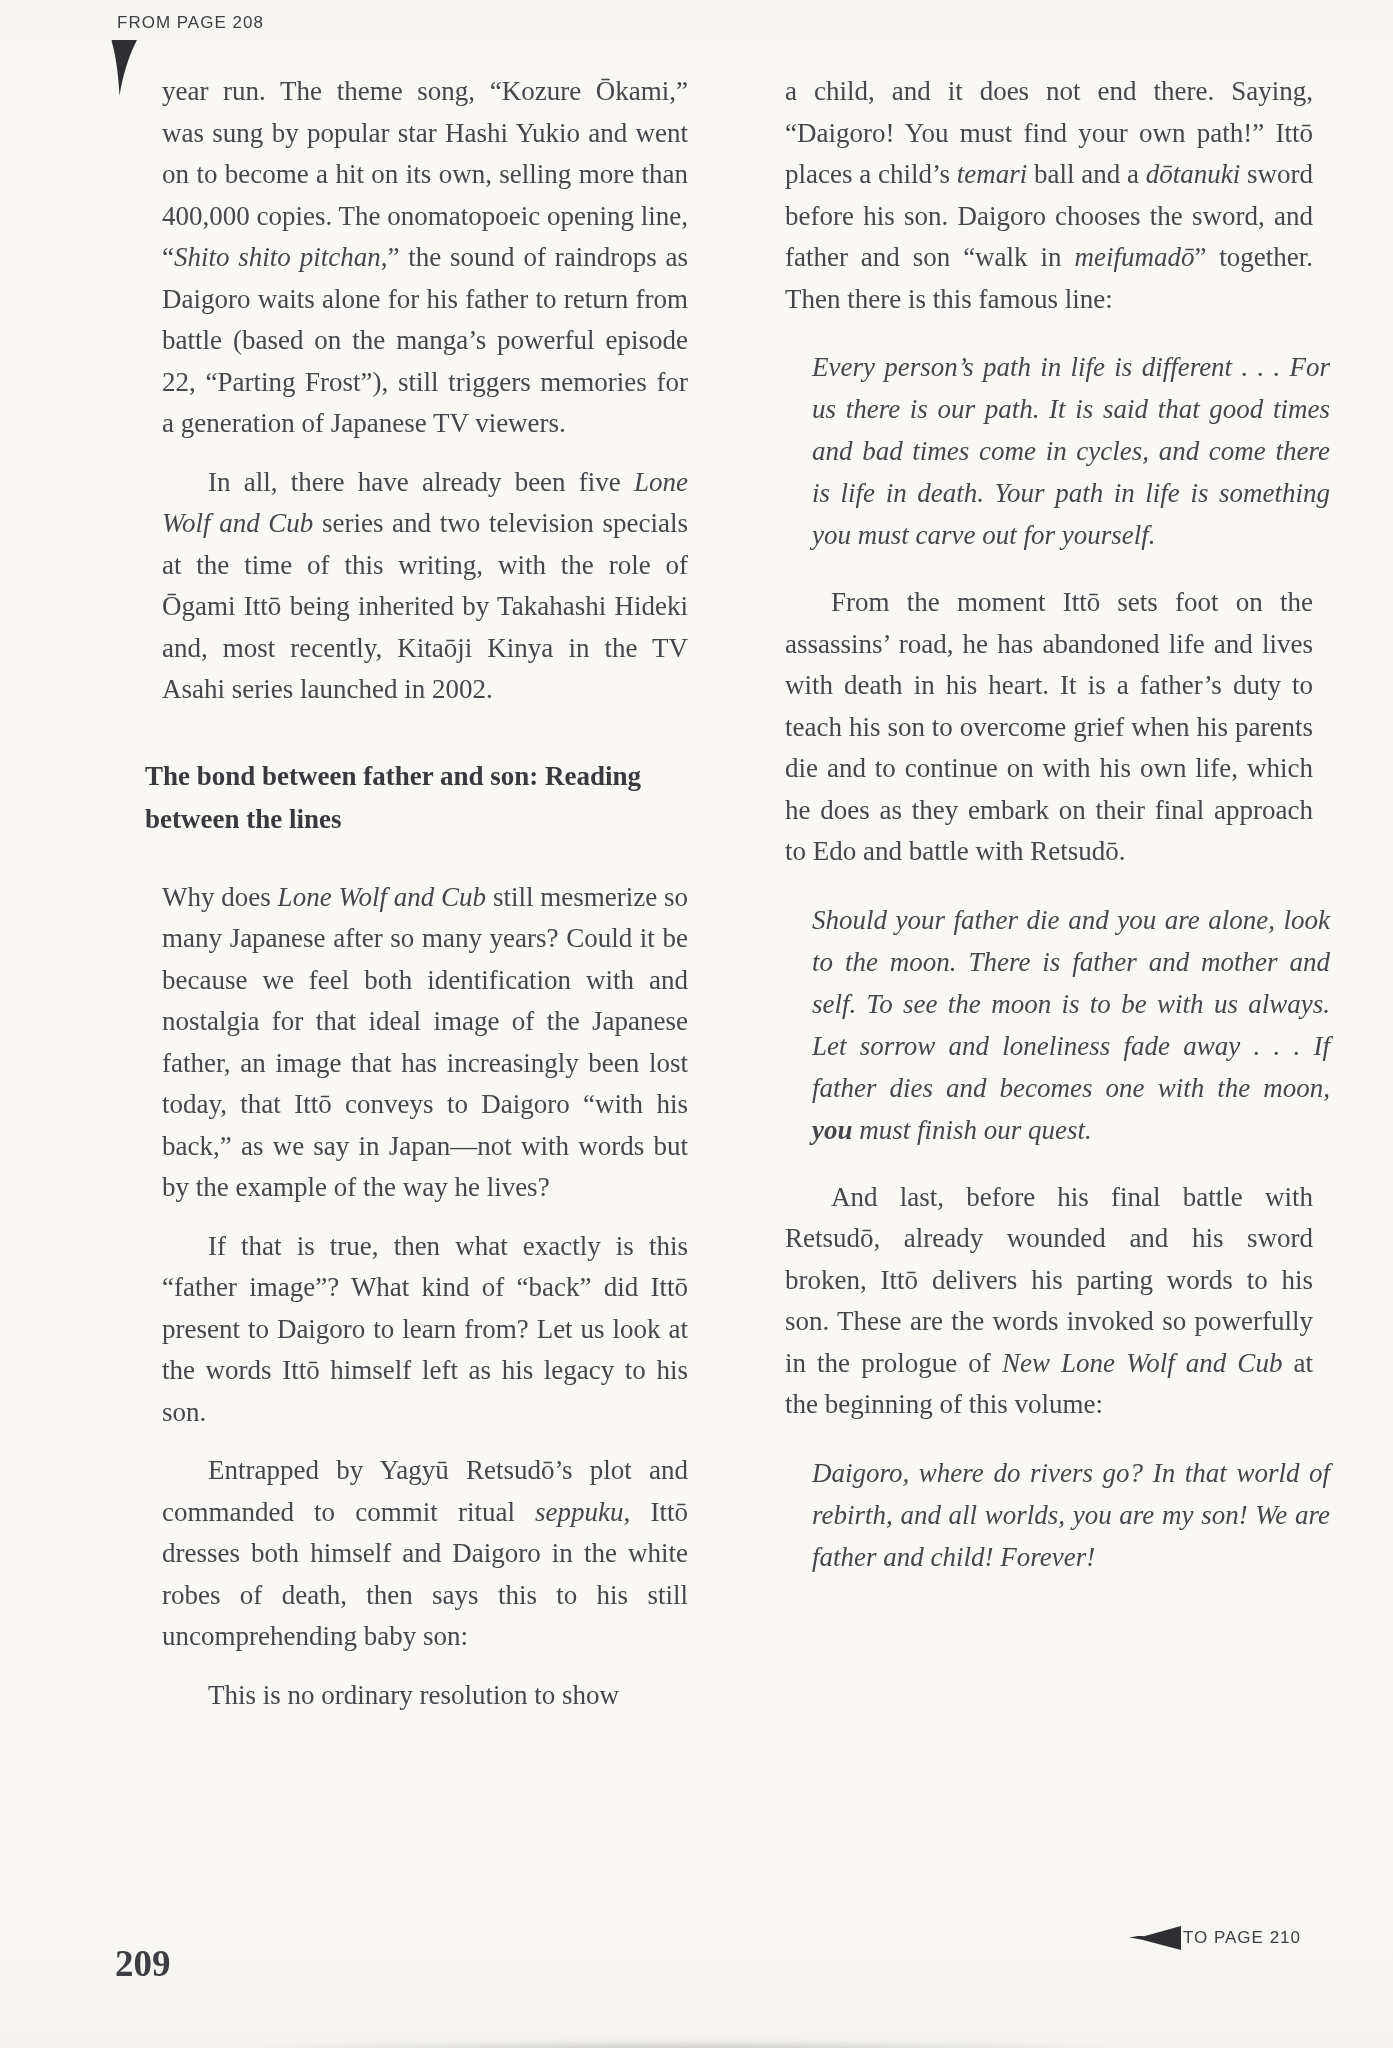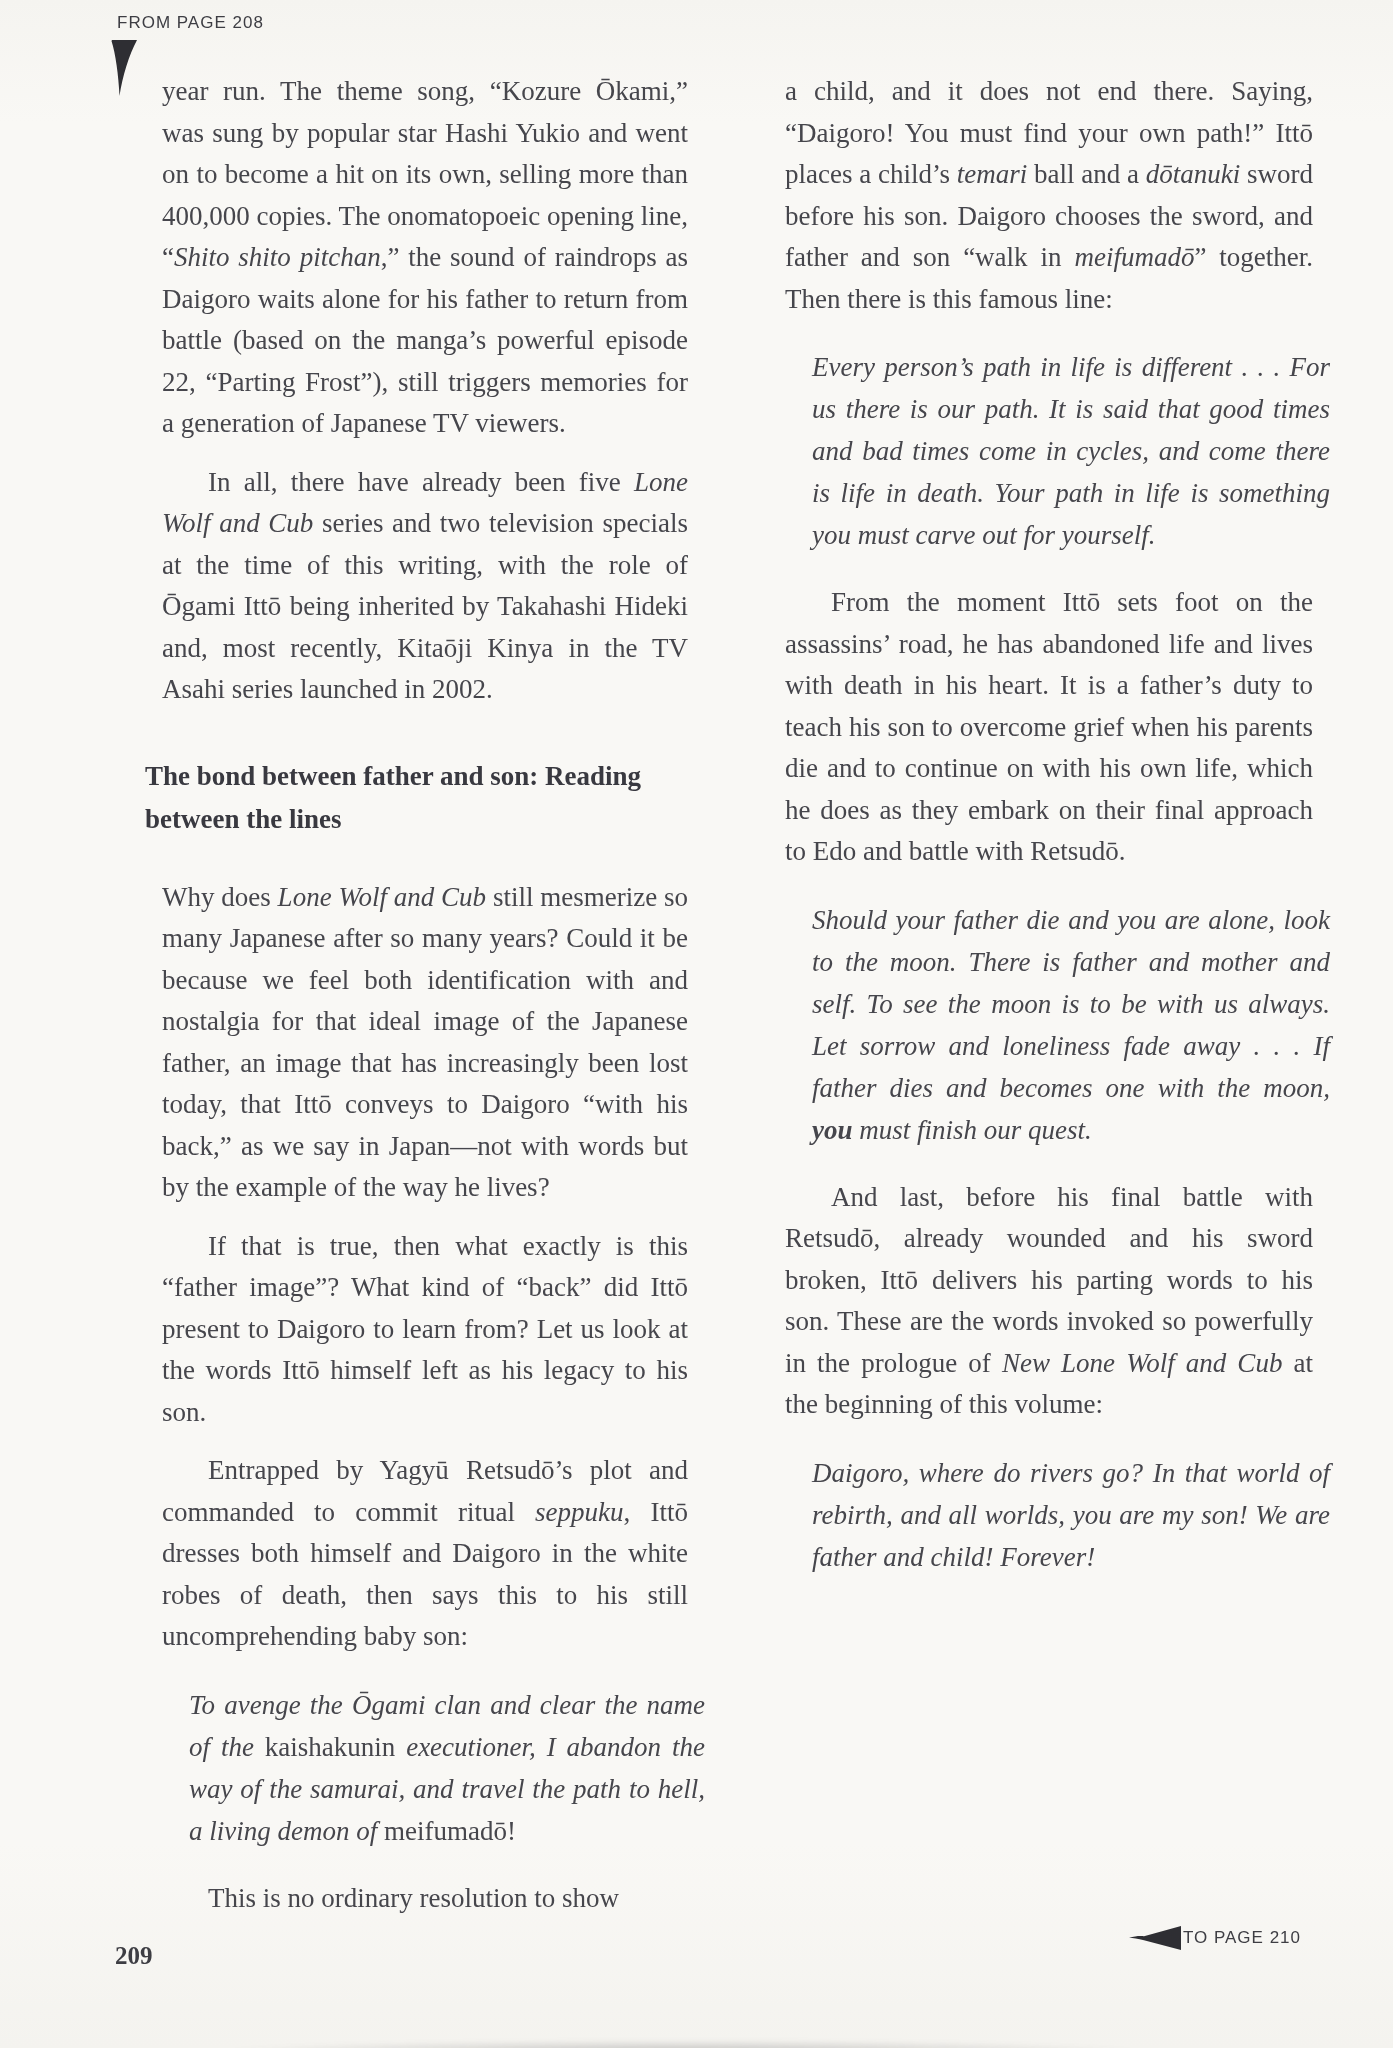--- a/index.html
+++ b/index.html
@@ -43,21 +43,21 @@
   .quote{
     font-style:italic;
     margin:26px 0 26px 44px;
     line-height:42px;
   }
   .seg-i{font-style:italic;}
   .seg-r{font-style:normal;}
   .seg-bi{font-style:italic;font-weight:bold;}
   .page-number{
     position:absolute;left:115px;top:1942px;
-    font-size:25px;color:#3d3d43;font-weight:600;
+    font-size:37px;color:#3d3d43;font-weight:600;
   }
   .to-page{
     position:absolute;top:1925px;right:92px;
     display:flex;align-items:center;gap:2px;
   }
   .to-page svg{display:block;}
 </style>
 </head>
 <body>
 
@@ -71,21 +71,20 @@
     </svg>
   </span>
 
   <div class="col col-left">
       <div class="para"><span>year run. The theme song, “Kozure Ōkami,” was sung by popular star Hashi Yukio and went on to become a hit on its own, selling more than 400,000 copies. The onomatopoeic opening line, “</span><span class="seg-i">Shito shito pitchan</span><span>,” the sound of raindrops as Daigoro waits alone for his father to return from battle (based on the manga’s powerful episode 22, “Parting Frost”), still triggers memories for a generation of Japanese TV viewers.</span></div>
       <div class="para indent"><span>In all, there have already been five </span><span class="seg-i">Lone Wolf and Cub</span><span> series and two television specials at the time of this writing, with the role of Ōgami Ittō being inherited by Takahashi Hideki and, most recently, Kitaōji Kinya in the TV Asahi series launched in 2002.</span></div>
       <div class="heading"><span>The bond between father and son: Reading between the lines</span></div>
       <div class="para"><span>Why does </span><span class="seg-i">Lone Wolf and Cub</span><span> still mesmerize so many Japanese after so many years? Could it be because we feel both identification with and nostalgia for that ideal image of the Japanese father, an image that has increasingly been lost today, that Ittō conveys to Daigoro “with his back,” as we say in Japan—not with words but by the example of the way he lives?</span></div>
       <div class="para indent"><span>If that is true, then what exactly is this “father image”? What kind of “back” did Ittō present to Daigoro to learn from? Let us look at the words Ittō himself left as his legacy to his son.</span></div>
       <div class="para indent"><span>Entrapped by Yagyū Retsudō’s plot and commanded to commit ritual </span><span class="seg-i">seppuku</span><span>, Ittō dresses both himself and Daigoro in the white robes of death, then says this to his still uncomprehending baby son:</span></div>
-      <div class="quote"><span>To avenge the Ōgami clan and clear the name of the </span><span class="seg-r">kaishakunin</span><span> executioner, I abandon the way of the samurai, and travel the path to hell, a living demon of </span><span class="seg-r">meifumadō!</span></div>
       <div class="para indent"><span>This is no ordinary resolution to show</span></div>
     </div>
   <div class="col col-right">
       <div class="para"><span>a child, and it does not end there. Saying, “Daigoro! You must find your own path!” Ittō places a child’s </span><span class="seg-i">temari</span><span> ball and a </span><span class="seg-i">dōtanuki</span><span> sword before his son. Daigoro chooses the sword, and father and son “walk in </span><span class="seg-i">meifumadō</span><span>” together. Then there is this famous line:</span></div>
       <div class="quote"><span>Every person’s path in life is different . . . For us there is our path. It is said that good times and bad times come in cycles, and come there is life in death. Your path in life is something you must carve out for yourself.</span></div>
       <div class="para indent"><span>From the moment Ittō sets foot on the assassins’ road, he has abandoned life and lives with death in his heart. It is a father’s duty to teach his son to overcome grief when his parents die and to continue on with his own life, which he does as they embark on their final approach to Edo and battle with Retsudō.</span></div>
       <div class="quote"><span>Should your father die and you are alone, look to the moon. There is father and mother and self. To see the moon is to be with us always. Let sorrow and loneliness fade away . . . If father dies and becomes one with the moon, </span><span class="seg-bi">you</span><span> must finish our quest.</span></div>
       <div class="para indent"><span>And last, before his final battle with Retsudō, already wounded and his sword broken, Ittō delivers his parting words to his son. These are the words invoked so powerfully in the prologue of </span><span class="seg-i">New Lone Wolf and Cub</span><span> at the beginning of this volume:</span></div>
       <div class="quote"><span>Daigoro, where do rivers go? In that world of rebirth, and all worlds, you are my son! We are father and child! Forever!</span></div>
     </div>

